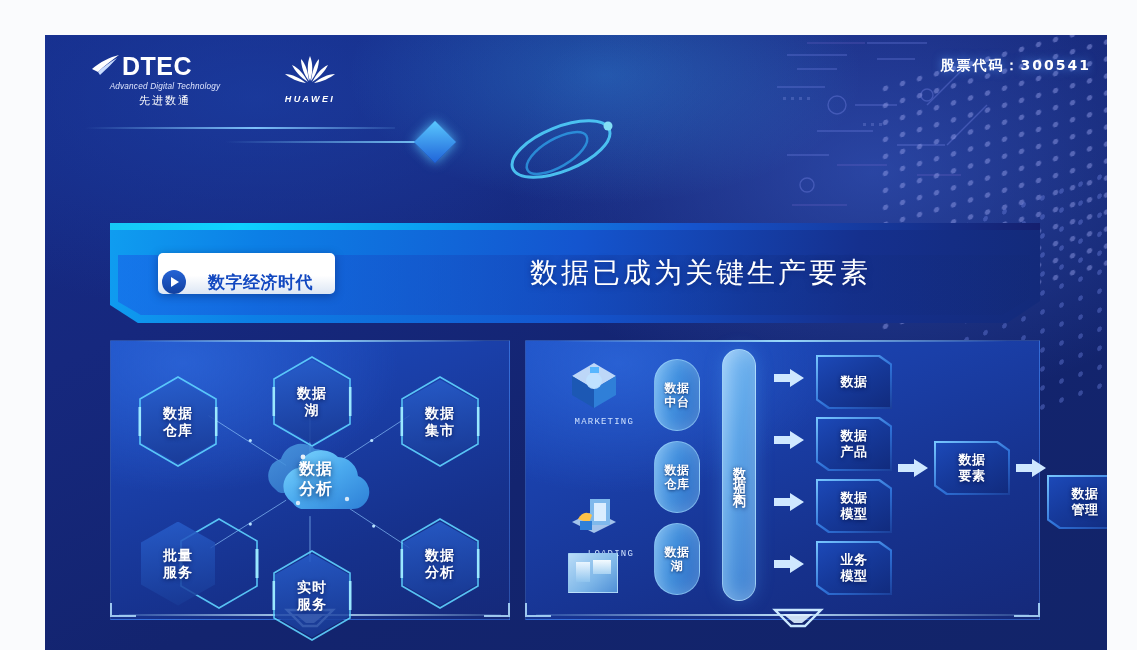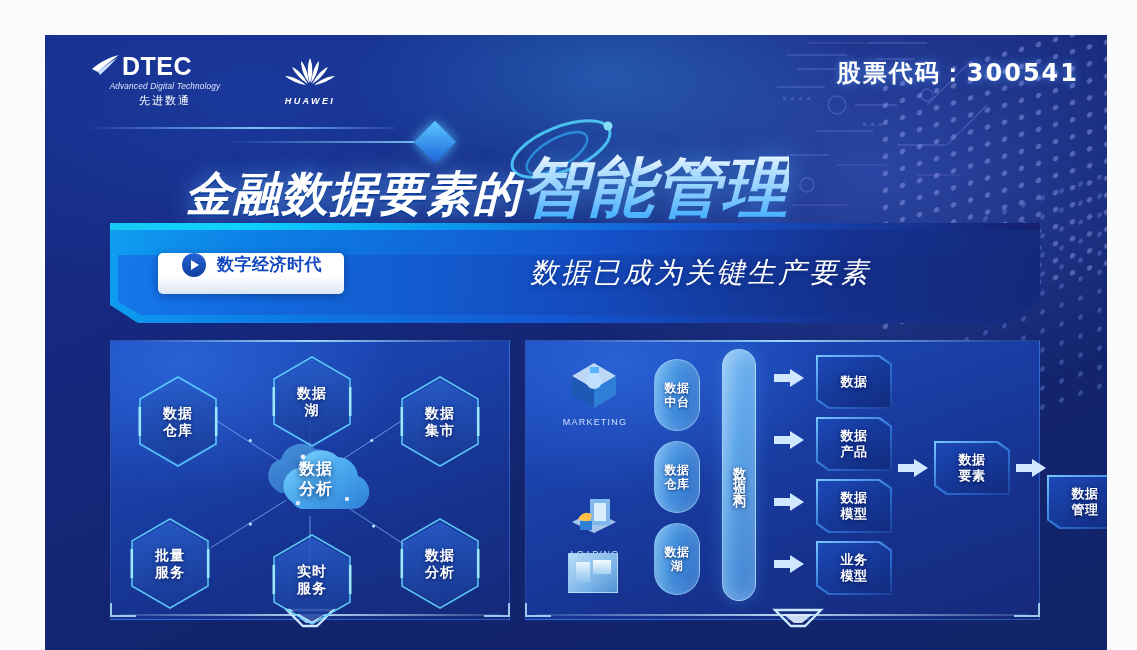--- a/index.html
+++ b/index.html
@@ -39,37 +39,37 @@
     position:absolute; right:0px; top:0px; width:330px; height:210px;
     opacity:.55; pointer-events:none;
   }
   .glow-top {
     position:absolute; left:300px; top:-90px; width:520px; height:260px;
     background:radial-gradient(ellipse at center, rgba(60,180,255,.30), rgba(60,180,255,0) 70%);
     pointer-events:none;
   }
 
   
-  .logos { position:absolute; left:45px; top:18px; display:flex; align-items:center; gap:34px; }
+  .logos { position:absolute; left:45px; top:18px; display:flex; align-items:flex-start; gap:34px; }
   .dtec { position:relative; width:150px; }
   .dtec-row { display:flex; align-items:center; gap:2px; }
   .dtec-word { color:#fff; font-weight:bold; font-size:25px; letter-spacing:.5px; line-height:1; }
   .dtec-sub { color:#dfe6ff; font-size:8.2px; font-style:italic; letter-spacing:.2px;
               text-align:center; margin-top:3px; }
   .dtec-cn { color:#ffffff; font-size:11px; text-align:center; margin-top:2px; letter-spacing:2px;
              font-family:"DejaVu Sans",sans-serif; }
   .huawei { width:72px; text-align:center;font-style:italic; }
   .huawei-cn { color:#fff; font-size:9px; letter-spacing:2.4px; font-weight:bold; margin-top:3px; }
 
   .hline { position:absolute; left:40px; top:92px; width:310px; height:2px;
            background:linear-gradient(90deg,rgba(120,190,255,0),rgba(130,200,255,.95) 55%,rgba(120,190,255,.1)); }
 
   .stockcode {
-    position:absolute; right:28px; top:22px;
-    color:#ffffff; font-size:24px; font-weight:bold; letter-spacing:2px;
+    position:absolute; right:16px; top:22px;
+    color:#ffffff; font-size:14px; font-weight:bold; letter-spacing:2px;
     font-family:"DejaVu Sans",sans-serif;
     text-shadow:0 0 10px rgba(90,160,255,.7);
   }
 
   
   .title-wrap { position:absolute; left:120px; top:82px; width:920px; height:105px; }
   .diamond { position:absolute; left:255px; top:10px; width:30px; height:30px;
              background:linear-gradient(135deg,#5ac8ff,#1f63d8); transform:rotate(45deg);
              box-shadow:0 0 12px rgba(90,200,255,.8); }
   .diamond-line { position:absolute; left:60px; top:24px; width:200px; height:2px;
@@ -92,35 +92,35 @@
     background:linear-gradient(95deg,#0f9df0 0%,#0c7fe6 16%,#1455cf 50%,#15308e 80%,#132a7a 100%);
     clip-path:polygon(0 0,100% 0,100% 78%,96.5% 100%,3% 100%,0 82%);
   }
   .banner-top { position:absolute; left:0; top:0; width:100%; height:7px;
     background:linear-gradient(90deg,#16c8f5 0%,#0ed2ff 14%,#0a9ef0 34%,#1655cf 62%,#151f6e 100%); }
   .banner-inner { position:absolute; left:8px; top:32px; right:10px; bottom:8px;
     background:linear-gradient(95deg,rgba(25,90,230,.55),rgba(18,45,130,.35) 70%,rgba(18,40,115,.2));
     clip-path:polygon(0 0,100% 0,100% 72%,97% 100%,2.5% 100%,0 78%); }
 
   .tag {
-    position:absolute; left:48px; top:30px; height:41px; padding:0 22px 0 24px;
-    display:flex; align-items:flex-start; gap:11px;
+    position:absolute; left:48px; top:30px; height:41px; padding:0 22px 0 4px;
+    display:flex; align-items:flex-end; gap:22px;
     background:linear-gradient(180deg,#ffffff 0%,#ffffff 55%,#dce6f4 100%);
     border-radius:5px; box-shadow:0 2px 10px rgba(0,10,60,.35);
   }
   .play { width:24px; height:24px; border-radius:50%;
           background:linear-gradient(180deg,#2563d6,#113f9e);
           display:flex; align-items:center; justify-content:center; }
   .play i { display:block; width:0;height:0; border-left:8px solid #fff;
             border-top:5px solid transparent; border-bottom:5px solid transparent; margin-left:2px; }
   .tag-text { color:#1248c0; font-size:17px; font-weight:bold; letter-spacing:.5px;
               font-family:"DejaVu Sans",sans-serif; }
 
   .headline { position:absolute; left:420px; top:31px; color:#ffffff;
-              font-size:28px; font-weight:500; letter-spacing:3px; font-style:italic;
+              font-size:28px; font-weight:500; letter-spacing:3px; 
               font-family:"DejaVu Sans",sans-serif; text-shadow:0 1px 6px rgba(0,20,90,.6); }
 
   
   .panel { position:absolute; top:305px; height:280px;
     background:
       radial-gradient(ellipse 300px 180px at 18% 8%, rgba(46,105,220,.75), rgba(46,105,220,0) 72%),
       linear-gradient(160deg,#1a4bc0 0%,#1a3fa8 35%,#16318c 70%,#15297a 100%);
     border:1px solid rgba(120,180,255,.22);
   }
   .panel.left  { left:65px;  width:400px; }
@@ -153,23 +153,23 @@
 
   .cloud {
     position:absolute; left:146px; top:96px; width:118px; height:86px;
   }
   .cloud-label { position:absolute; left:0; top:22px; width:118px; text-align:center;
     color:#fff; font-size:16px; font-weight:bold; line-height:1.25; letter-spacing:1px;
     font-family:"DejaVu Sans",sans-serif; text-shadow:0 2px 6px rgba(0,30,90,.85); z-index:3; }
 
   
   .icon3d { position:absolute; width:52px; height:52px; }
-  .icon-lbl { position:absolute; width:78px; text-align:center;
+  .icon-lbl { position:absolute; width:78px; text-align:right;
      color:#cfe2ff; font-size:9px; letter-spacing:1.2px;
-     font-family:Liberation Sans, sans-serif; }
+     font-family:Liberation Mono, monospace; }
 
   .pill {
     position:absolute; width:46px; height:72px; border-radius:23px;
     background:linear-gradient(100deg,rgba(120,190,245,.92) 0%,rgba(70,150,225,.92) 45%,rgba(45,110,200,.9) 100%);
     border:1px solid rgba(175,225,255,.6);
     display:flex; align-items:center; justify-content:center;
     color:#ffffff; font-size:12px; font-weight:bold; line-height:1.2; letter-spacing:.5px;
     text-align:center; font-family:"DejaVu Sans",sans-serif;
     text-shadow:0 1px 3px rgba(0,25,80,.8);
     box-shadow:inset 0 0 16px rgba(255,255,255,.22);
@@ -289,23 +289,20 @@
   <div class="stockcode">股票代码：300541</div>
 
   <div class="title-wrap">
     <div class="diamond-line"></div>
     <div class="diamond"></div>
     <svg class="ring" viewBox="0 0 130 95">
       <ellipse cx="66" cy="42" rx="52" ry="22" fill="none" stroke="#52d6ff" stroke-width="3" opacity=".95" transform="rotate(-22 66 42)"></ellipse>
       <ellipse cx="62" cy="46" rx="34" ry="14" fill="none" stroke="#2fa8ef" stroke-width="2.5" opacity=".8" transform="rotate(-30 62 46)"></ellipse>
       <circle cx="113" cy="19" r="4.5" fill="#8ef0ff"></circle>
     </svg>
-    <div class="title">
-      <span class="t1">金融数据要素的</span><span class="t2">智能管理</span>
-    </div>
   </div>
 
   <div class="banner">
     <div class="banner-bg"></div>
     <div class="banner-top"></div>
     <div class="banner-inner"></div>
     <div class="tag">
       <span class="play">
           <i></i>
         </span>
@@ -370,33 +367,33 @@
         <polygon points="41,2 79,24 79,69 41,91 3,69 3,24" fill="none" stroke="#5fd3ff" stroke-width="1.6" opacity=".9"></polygon>
         <path d="M3 32 V61" stroke="#9ae8ff" stroke-width="3"></path>
           <path d="M79 32 V61" stroke="#9ae8ff" stroke-width="3"></path>
       </svg>
       <div class="hex">
         <span>数据</span>
         <span>集市</span>
       </div>
     </div>
 
-    <div class="hexwrap" style="left:18px;top:176px;">
+    <div class="hexwrap" style="left:26px;top:176px;text-align:center;">
       <svg class="hexring" viewBox="0 0 82 93">
         <polygon points="41,2 79,24 79,69 41,91 3,69 3,24" fill="none" stroke="#5fd3ff" stroke-width="1.6" opacity=".9"></polygon>
         <path d="M3 32 V61" stroke="#9ae8ff" stroke-width="3"></path>
           <path d="M79 32 V61" stroke="#9ae8ff" stroke-width="3"></path>
       </svg>
       <div class="hex">
         <span>批量</span>
         <span>服务</span>
       </div>
     </div>
 
-    <div class="hexwrap" style="left:160px;top:192px;">
+    <div class="hexwrap" style="left:160px;top:208px;">
       <svg class="hexring" viewBox="0 0 82 93">
         <polygon points="41,2 79,24 79,69 41,91 3,69 3,24" fill="none" stroke="#5fd3ff" stroke-width="1.6" opacity=".9"></polygon>
         <path d="M3 32 V61" stroke="#9ae8ff" stroke-width="3"></path>
           <path d="M79 32 V61" stroke="#9ae8ff" stroke-width="3"></path>
       </svg>
       <div class="hex">
         <span>实时</span>
         <span>服务</span>
       </div>
     </div>

